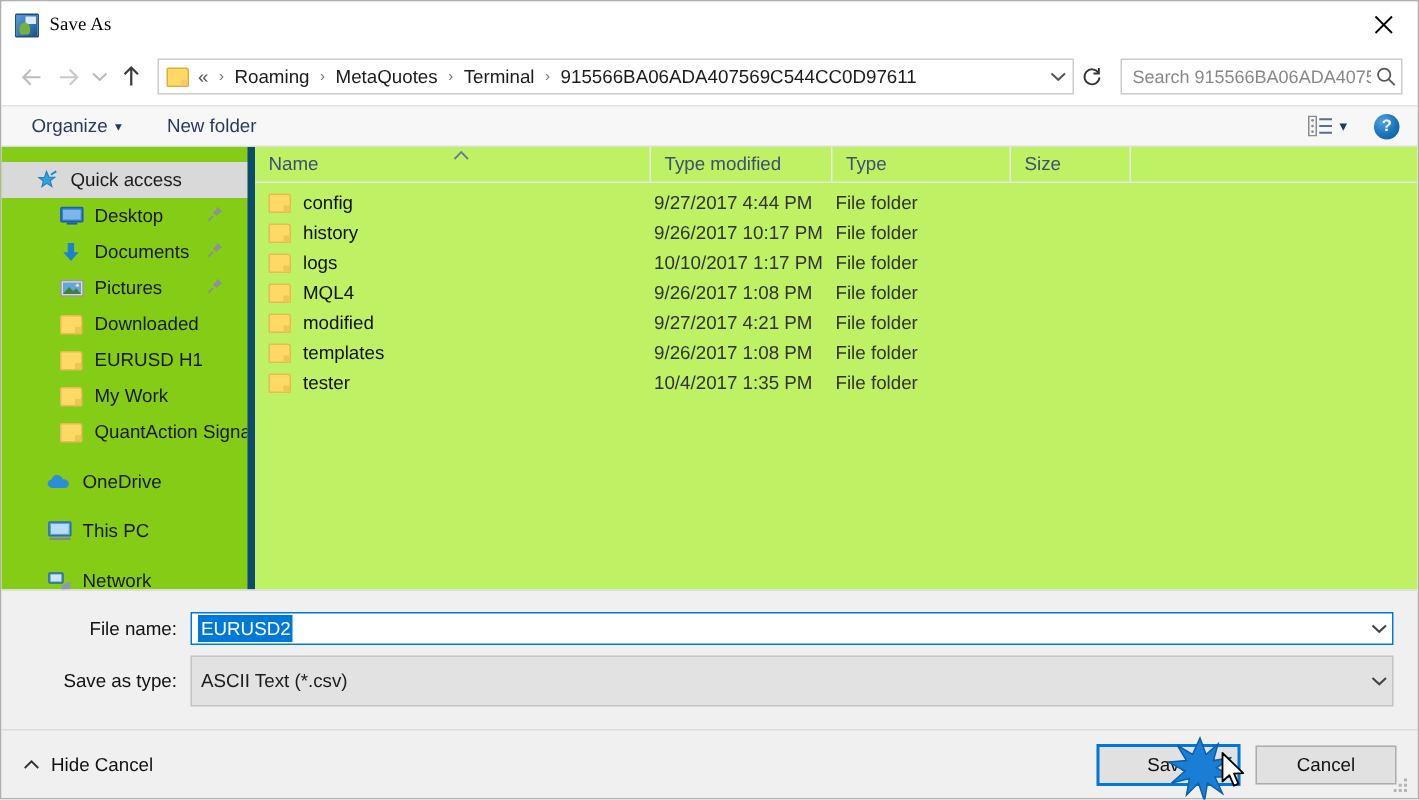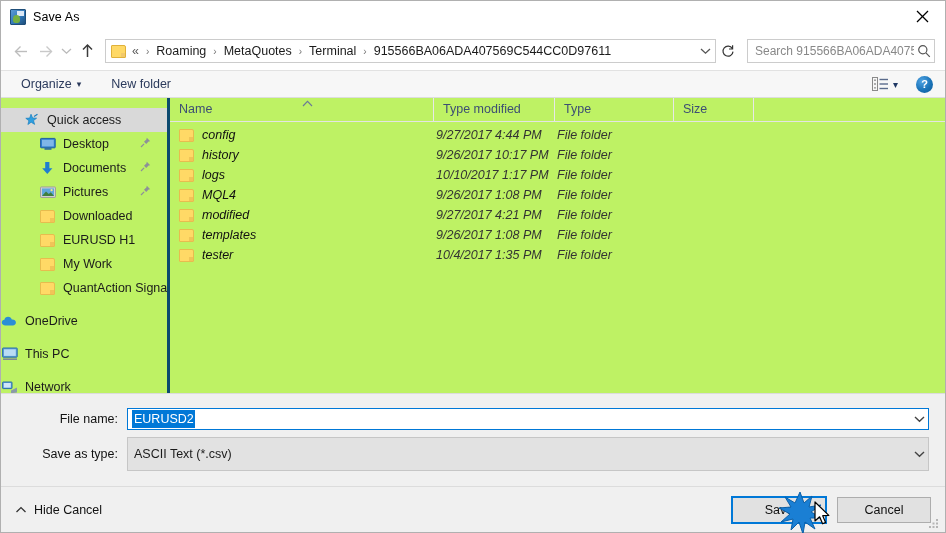--- a/index.html
+++ b/index.html
@@ -49,20 +49,21 @@
   #app-icon::before {
     content: "";
     position: absolute; right: 1px; top: 1px;
     width: 7px; height: 5px;
     background: #dce9f7;
   }
   #title-text {
     font-size: 12.5px;
     color: #000;
     letter-spacing: 0.1px;
+    font-family: Liberation Serif, serif;
   }
   #close-button {
     position: absolute;
     right: 0; top: 0;
     width: 46px; height: 30px;
     display: flex; align-items: center; justify-content: center;
     cursor: default;
   }
   #close-button svg { display:block; }
 
@@ -193,38 +194,38 @@
     flex: 1 1 auto;
     display: flex;
     min-height: 0;
     background: #ffffff;
   }
 
   
   #sidebar {
     width: 169px;
     flex: 0 0 169px;
-    background: #bef264;
-    border-right: 3px solid #0c4a6e;
+    background: #84cc16;
+    border-right: 5px solid #0c4a6e;
     padding-top: 10px;
     overflow: hidden;
   }
   .side-item {
     height: 24px;
     display: flex;
     align-items: center;
     padding-left: 22px;
     font-size: 12.5px;
     color: #1b1b1b;
     position: relative;
     white-space: nowrap;
   }
   .side-item.selected { background: #d9d9d9; }
   .side-item.indent { padding-left: 38px; align-items: center; }
-  .side-item.group { margin-top: 9px; padding-left: 0; }
+  .side-item.group { margin-top: 9px; padding-left: 30px; }
   .side-icon {
     width: 17px; height: 16px;
     margin-right: 7px;
     flex: 0 0 auto;
     display: flex; align-items: center; justify-content: center;
   }
   .folder-ico {
     width: 15px; height: 13px;
     background: #ffd966;
     border: 1px solid #e7bc4e;
@@ -270,21 +271,21 @@
   }
   .col-name { width: 264px; flex:0 0 264px; position: relative; }
   .col-date { width: 121px; flex:0 0 121px; }
   .col-type { width: 119px; flex:0 0 119px; }
   .col-size { width: 80px; flex:0 0 80px; }
   .col-pad  { flex: 1 1 auto; border-right: none; }
   #sort-chevron {
     position: absolute;
     left: 131px; top: -5px;
   }
-  #rows { flex: 1 1 auto; padding-top: 3px; font-style: italic; }
+  #rows { flex: 1 1 auto; padding-top: 3px; }
   .row {
     height: 20px;
     display: flex;
     align-items: center;
     font-size: 12.5px;
     color: #111;
   }
   .row .cell { white-space: nowrap; overflow: hidden; }
   .cell-name { width: 264px; flex:0 0 264px; display:flex; align-items:center; padding-left: 9px; }
   .cell-name .folder-ico { margin-right: 8px; }

